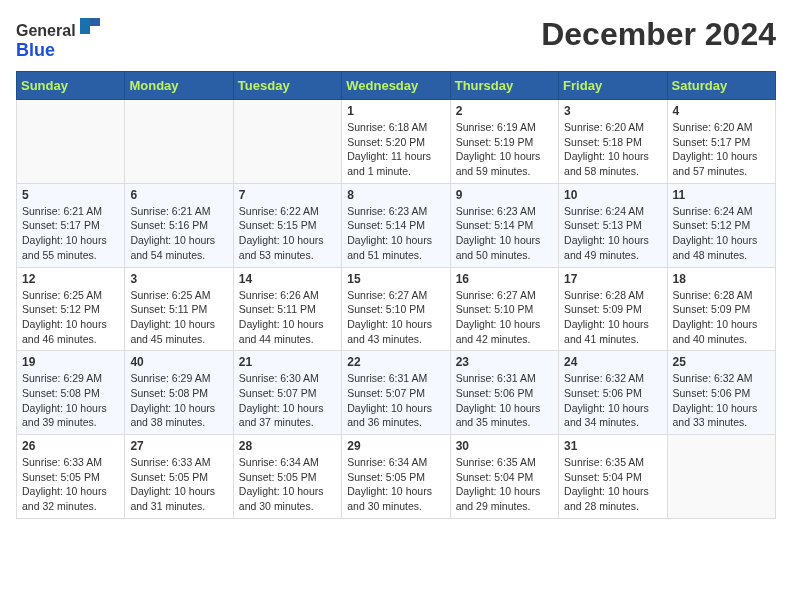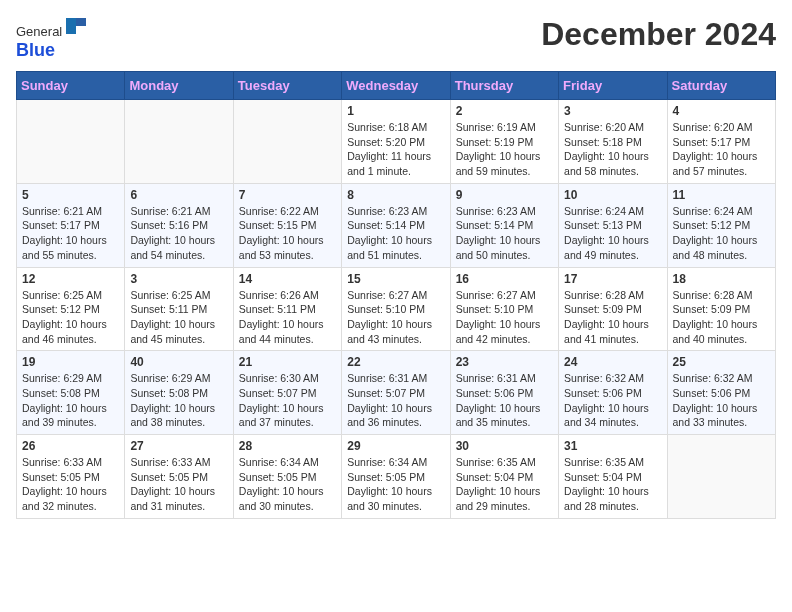--- a/index.html
+++ b/index.html
@@ -14,22 +14,22 @@
       display: flex;
       justify-content: space-between;
       align-items: flex-start;
       margin-bottom: 10px;
     }
     .logo {
       display: flex;
       align-items: center;
     }
     .logo-text-general {
-      font-size: 13px;
-      font-weight: normal;
+      font-size: 16px;
+      font-weight: bold;
       color: #333;
     }
     .logo-text-blue {
       font-size: 18px;
       font-weight: bold;
       color: #1d4ed8;
     }
     .logo-icon {
       width: 24px;
       height: 20px;
@@ -47,21 +47,21 @@
       font-size: 16px;
       color: #555;
     }
     .calendar {
       width: 100%;
       border-collapse: collapse;
       border: 1px solid #ccc;
     }
     .calendar th {
       background-color: #2a5fa5;
-      color: #f0abfc;
+      color: #bef264;
       font-size: 13px;
       padding: 6px 4px;
       text-align: left;
       border: 1px solid #1e4d8c;
       font-weight: bold;
       margin-left: 24px;
     }
     .calendar td {
       vertical-align: top;
       padding: 4px 5px;

